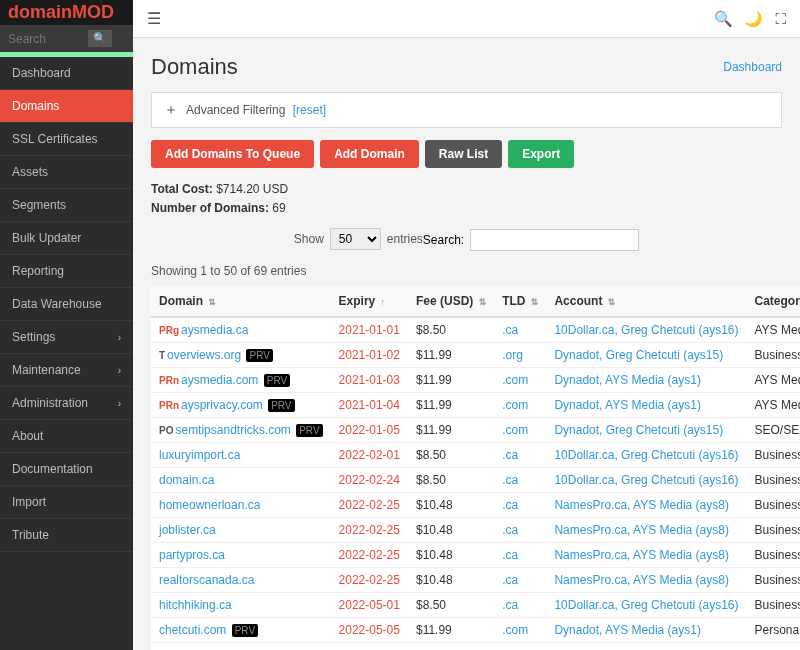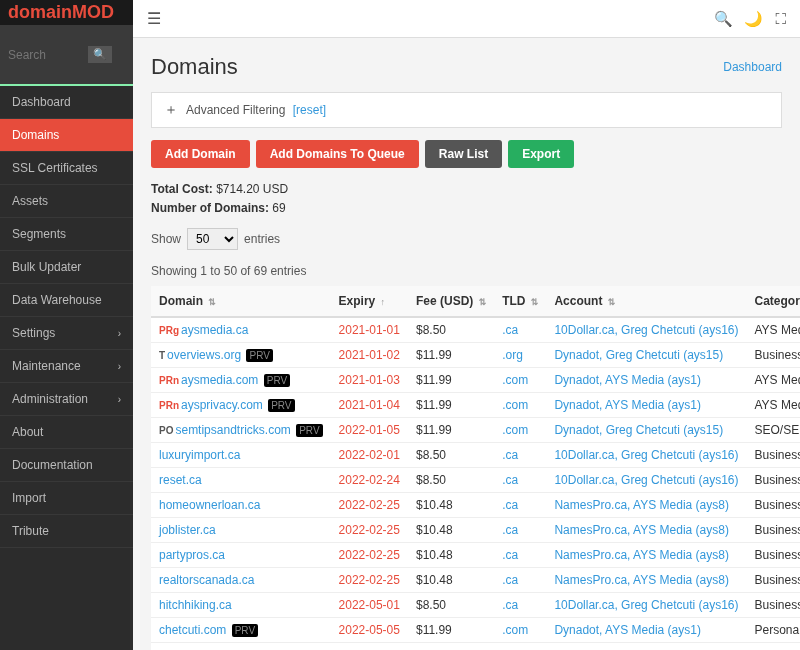--- a/index.html
+++ b/index.html
@@ -20,22 +20,22 @@
       padding: 2px 8px;
       color: white;
       font-size: 18px;
       font-weight: bold;
     }
     #sidebar .logo span { color: #e74c3c; }
     #sidebar .search-box {
       display: flex;
       align-items: center;
       background: #3a3a3a;
-      padding: 21px 8px;
-      border-bottom: 2px solid #86efac;
+      padding: 5px 8px;
+      border-bottom: 5px solid #86efac;
     }
     #sidebar .search-box input {
       background: transparent;
       border: none;
       color: #ccc;
       font-size: 12px;
       width: 80px;
       outline: none;
     }
     #sidebar .search-box button {
@@ -181,20 +181,23 @@
       <div class="nav-item">
         <span>Assets</span>
       </div>
       <div class="nav-item">
         <span>Segments</span>
       </div>
       <div class="nav-item">
         <span>Bulk Updater</span>
       </div>
       <div class="nav-item">
+        <span>Reporting</span>
+      </div>
+      <div class="nav-item">
         <span>Data Warehouse</span>
       </div>
       <div class="nav-item">
         <span>Settings</span>
         <span class="chevron">›</span>
       </div>
       <div class="nav-item">
         <span>Maintenance</span>
         <span class="chevron">›</span>
       </div>
@@ -235,44 +238,48 @@
       <a href="#" class="dashboard-link">Dashboard</a>
     </div>
 
     <div class="filter-bar">
       <span class="plus-btn">＋</span>
       <span>Advanced Filtering</span>&nbsp;
       <a href="#" class="reset">[reset]</a>
     </div>
 
     <div class="action-buttons">
+      <button class="btn btn-red">Add Domains To Queue</button>
       <button class="btn btn-red">Add Domain</button>
-      <button class="btn btn-red">Add Domains To Queue</button>
       <button class="btn btn-dark">Raw List</button>
       <button class="btn btn-green">Export</button>
     </div>
 
     <div class="summary">
       <div>
         <strong>Total Cost:</strong>
         <span>$714.20 USD</span>
       </div>
       <div>
         <strong>Number of Domains:</strong>
         <span>69</span>
       </div>
     </div>
 
-    <div style="display:flex; justify-content:flex-start; align-items:center; margin-bottom:6px;">
+    <div style="display:flex; justify-content:center; align-items:center; margin-bottom:6px;">
       <div class="show-entries">
         <span>Show</span>
         <select>
           <option>50</option><option>25</option><option>100</option>
         </select>
         <span>entries</span>
+      </div>
+      <div class="search-row">
+        <span>Search:</span>
+        <input type="text" style="border: 1px solid rgb(204, 204, 204); padding: 3px 6px; font-size: 12px;">
       </div>
     </div>
 
     <div class="results-info">Showing 1 to 50 of 69 entries</div>
 
     <table class="domains-table">
       <thead>
         <tr>
           <th>Domain <span class="sort-icon">⇅</span></th>
           <th>Expiry <span class="sort-icon">↑</span></th>
@@ -325,21 +332,21 @@
   </tr>
           <tr>
     <td><a href="#">luxuryimport.ca</a></td>
     <td style="color:#e74c3c">2022-02-01</td>
     <td>$8.50</td>
     <td><a href="#">.ca</a></td>
     <td><a href="#">10Dollar.ca, Greg Chetcuti (ays16)</a></td>
     <td>Business, Misc</td>
   </tr>
           <tr>
-    <td><a href="#">reset.ca</a></td>
+    <td><a href="#">domain.ca</a></td>
     <td style="color:#e74c3c">2022-02-24</td>
     <td>$8.50</td>
     <td><a href="#">.ca</a></td>
     <td><a href="#">10Dollar.ca, Greg Chetcuti (ays16)</a></td>
     <td>Business, Misc</td>
   </tr>
           <tr>
     <td><a href="#">homeownerloan.ca</a></td>
     <td style="color:#e74c3c">2022-02-25</td>
     <td>$10.48</td>

